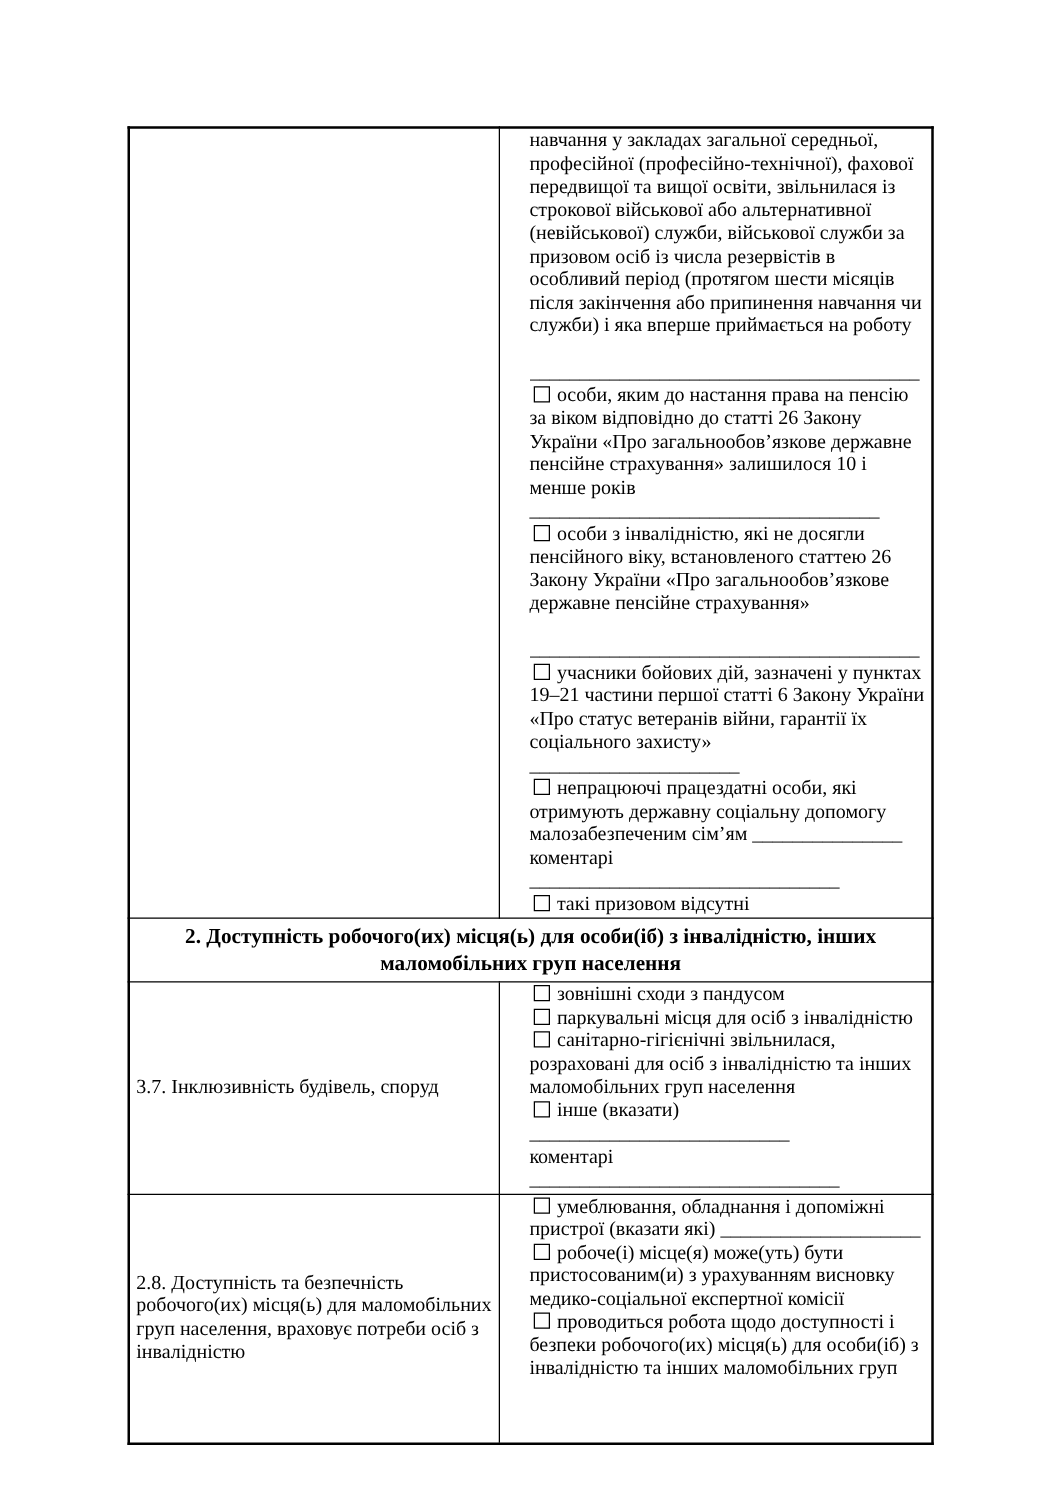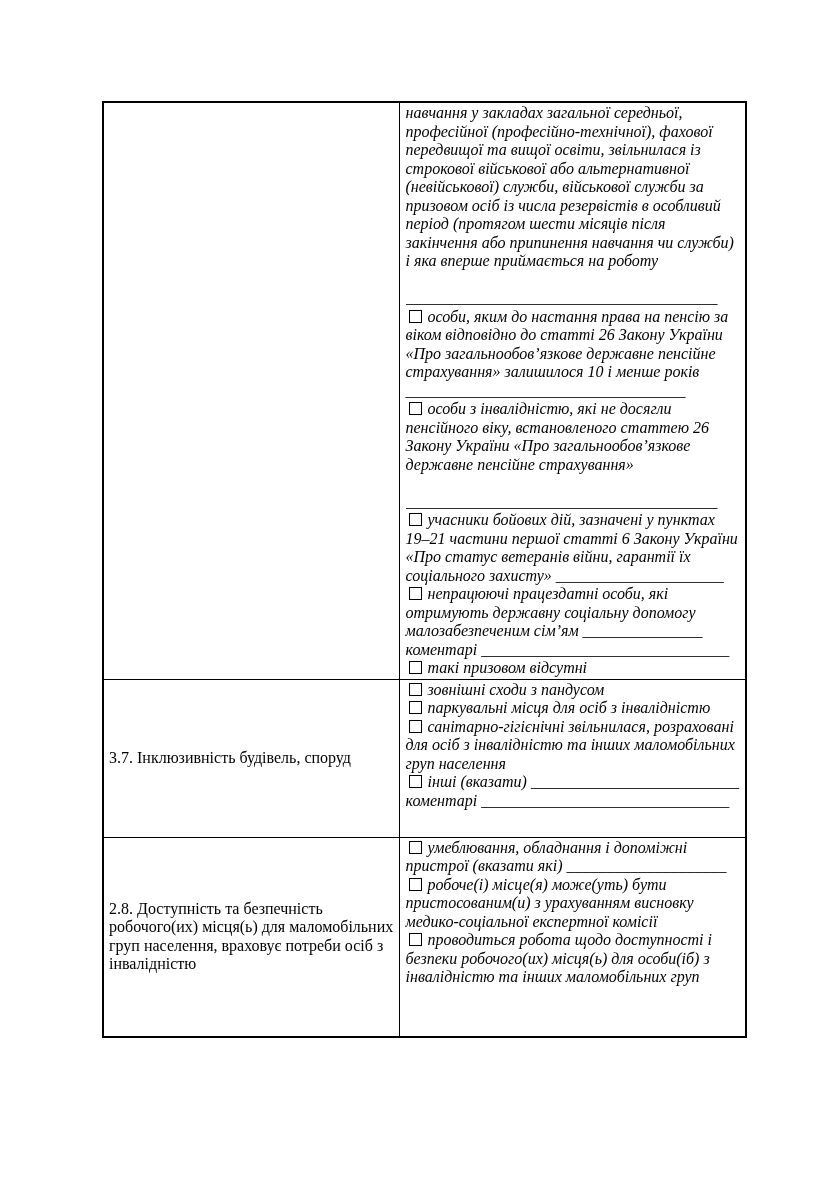--- a/index.html
+++ b/index.html
@@ -25,21 +25,21 @@
   }
   col.c1 { width:296px; }
   col.c2 { width:347px; }
   td {
     border:1px solid #000;
     vertical-align:top;
     font-size:16px;
     line-height:18.5px;
     padding:1px 4px 1px 5px;
   }
-  td.rightcol { padding-left:6px;font-style:italic; }
+  td.rightcol { padding-left:24px; }
   td.vmid { vertical-align:middle; }
   tr.row1 td { height:572px; }
   tr.row115 td { height:30px; }
   tr.hdr td { height:46px; }
   tr.row21 td { height:158px; }
   tr.row22 td { height:200px; }
   td.section-header {
     font-weight:bold;
     text-align:center;
     font-size:17px;
@@ -108,35 +108,38 @@
           <span class="us">_______________________________</span>
         </div>
 
         <div class="cb-item">
           <span class="cb"></span><span>такі призовом відсутні</span>
         </div>
       </td>
     </tr>
 
 
+    <tr class="hdr">
+      <td colspan="2" class="section-header">2. Доступність робочого(их) місця(ь) для особи(іб) з інвалідністю, інших маломобільних груп населення</td>
+    </tr>
 
     <tr class="row21">
       <td class="vmid">3.7. Інклюзивність будівель, споруд</td>
       <td class="rightcol">
         <div class="cb-item">
           <span class="cb"></span><span>зовнішні сходи з пандусом</span>
         </div>
         <div class="cb-item">
           <span class="cb"></span><span>паркувальні місця для осіб з інвалідністю</span>
         </div>
         <div class="cb-item">
           <span class="cb"></span><span>санітарно-гігієнічні звільнилася, розраховані для осіб з інвалідністю та інших маломобільних груп населення</span>
         </div>
         <div class="cb-item">
-          <span class="cb"></span><span>інші (вказати)</span>
+          <span class="cb"></span><span>інше (вказати)</span>
           <span class="us">__________________________</span>
         </div>
         <div class="plain-line">
           <span>коментарі</span>
           <span class="us">_______________________________</span>
         </div>
       </td>
     </tr>
 
     <tr class="row22">

